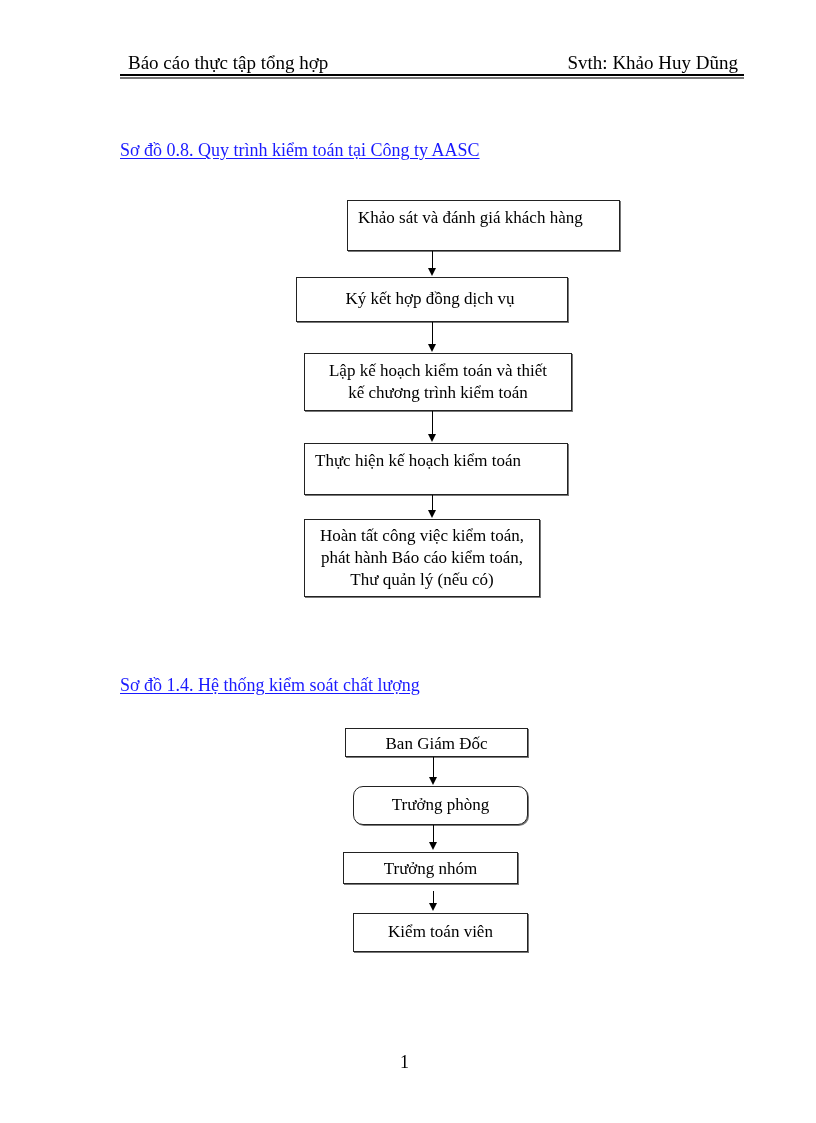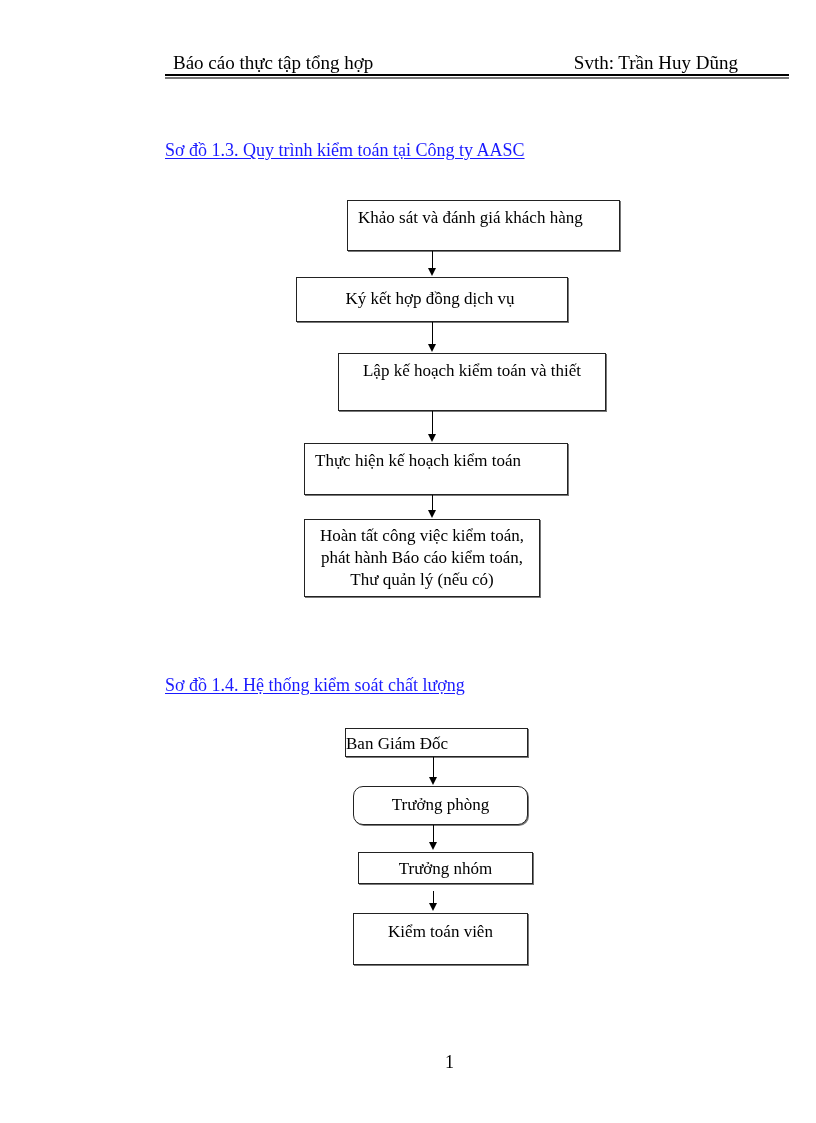--- a/index.html
+++ b/index.html
@@ -1,88 +1,89 @@
 <!DOCTYPE html>
 <html><head>
 <meta charset="utf-8">
 <style>
   html, body { margin: 0; padding: 0; background: #ffffff; }
   body { width: 816px; height: 1123px; position: relative; overflow: hidden;
          font-family: "Liberation Serif", "DejaVu Serif", serif; color: #000; }
-  .abs { position: absolute; margin-left: 45px; }
+  .abs { position: absolute; }
   .hdr-left { left: 128px; top: 52px; font-size: 19px; }
   .hdr-right { right: 78px; top: 52px; font-size: 19px; }
   .hdr-rule { left: 120px; top: 74px; width: 624px; height: 2px; background: #000; }
   .hdr-rule2 { left: 120px; top: 77px; width: 624px; height: 2px; background: #777; }
   .caption { font-size: 18px; color: #1a1aff; text-decoration: underline; text-underline-offset: 2px; }
   .box { position: absolute; border: 1px solid #222; box-sizing: border-box; background: #fff;
          font-size: 17px; line-height: 22px; box-shadow: 1px 1px 0 #777; }
   .box span { display: block; }
   .vline { position: absolute; width: 1px; background: #000; }
   .arrow { position: absolute; width: 0; height: 0; border-left: 4px solid transparent;
            border-right: 4px solid transparent; border-top: 8px solid #000; }
   .pnum { left: 400px; top: 1052px; font-size: 18px; }
 </style>
 </head>
 <body>
 
 <div class="abs hdr-left">Báo cáo thực tập tổng hợp</div>
-<div class="abs hdr-right">Svth: Trần Huy Dũng</div>
+<div class="abs hdr-right">Svth: Khảo Huy Dũng</div>
 <div class="abs hdr-rule"></div>
 <div class="abs hdr-rule2"></div>
 
-<div class="abs caption" style="left:120px; top:140px;">Sơ đồ 1.3. Quy trình kiểm toán tại Công ty AASC</div>
+<div class="abs caption" style="left:120px; top:140px;">Sơ đồ 0.8. Quy trình kiểm toán tại Công ty AASC</div>
 
 <div class="box" style="left:304px; top:200px; width:273px; height:51px; padding:6px 0 0 10px;margin-left:43px;">
   <span>Khảo sát và đánh giá khách hàng</span>
 </div>
 <div class="vline" style="left:432px; top:251px; height:18px;"></div>
 <div class="arrow" style="left:428px; top:268px;"></div>
 
 <div class="box" style="left:296px; top:277px; width:272px; height:45px; padding:10px 4px 0 0; text-align:center;">
   <span>Ký kết hợp đồng dịch vụ</span>
 </div>
 <div class="vline" style="left:432px; top:322px; height:23px;"></div>
 <div class="arrow" style="left:428px; top:344px;"></div>
 
-<div class="box" style="left:304px; top:353px; width:268px; height:58px; padding:6px 0 0 0; text-align:center;margin-left:34px;">
+<div class="box" style="left:304px; top:353px; width:268px; height:58px; padding:6px 0 0 0; text-align:center;">
   <span>Lập kế hoạch kiểm toán và thiết</span>
+  <span>kế chương trình kiểm toán</span>
 </div>
 <div class="vline" style="left:432px; top:411px; height:24px;"></div>
 <div class="arrow" style="left:428px; top:434px;"></div>
 
 <div class="box" style="left:304px; top:443px; width:264px; height:52px; padding:6px 0 4px 10px;">
   <span>Thực hiện kế hoạch kiểm toán</span>
 </div>
 <div class="vline" style="left:432px; top:495px; height:16px;"></div>
 <div class="arrow" style="left:428px; top:510px;"></div>
 
 <div class="box" style="left:304px; top:519px; width:236px; height:78px; padding:5px 0 0 0; text-align:center;">
   <span>Hoàn tất công việc kiểm toán,</span>
   <span>phát hành Báo cáo kiểm toán,</span>
   <span>Thư quản lý (nếu có)</span>
 </div>
 
 <div class="abs caption" style="left:120px; top:675px;">Sơ đồ 1.4. Hệ thống kiểm soát chất lượng</div>
 
-<div class="box" style="left:345px; top:728px; width:183px; height:29px; padding:4px 0 0 0; text-align:left;">
+<div class="box" style="left:345px; top:728px; width:183px; height:29px; padding:4px 0 0 0; text-align:center;">
   <span>Ban Giám Đốc</span>
 </div>
 <div class="vline" style="left:433px; top:757px; height:21px;"></div>
 <div class="arrow" style="left:429px; top:777px;"></div>
 
 <div class="box" style="left:353px; top:786px; width:175px; height:39px; padding:7px 0 0 0; text-align:center;border-radius:10px;">
   <span>Trưởng phòng</span>
 </div>
 <div class="vline" style="left:433px; top:825px; height:18px;"></div>
 <div class="arrow" style="left:429px; top:842px;"></div>
 
-<div class="box" style="left:358px; top:852px; width:175px; height:32px; padding:5px 0 0 0; text-align:center;font-family:Liberation Serif, serif;">
+<div class="box" style="left:343px; top:852px; width:175px; height:32px; padding:5px 0 0 0; text-align:center;font-family:Liberation Serif, serif;">
   <span>Trưởng nhóm</span>
 </div>
 <div class="vline" style="left:433px; top:891px; height:13px;"></div>
 <div class="arrow" style="left:429px; top:903px;"></div>
 
-<div class="box" style="left:353px; top:913px; width:175px; height:52px; padding:7px 0 0 0; text-align:center;">
+<div class="box" style="left:353px; top:913px; width:175px; height:39px; padding:7px 0 0 0; text-align:center;">
   <span>Kiểm toán viên</span>
 </div>
 
 <div class="abs pnum">1</div>
 
 </body></html>

